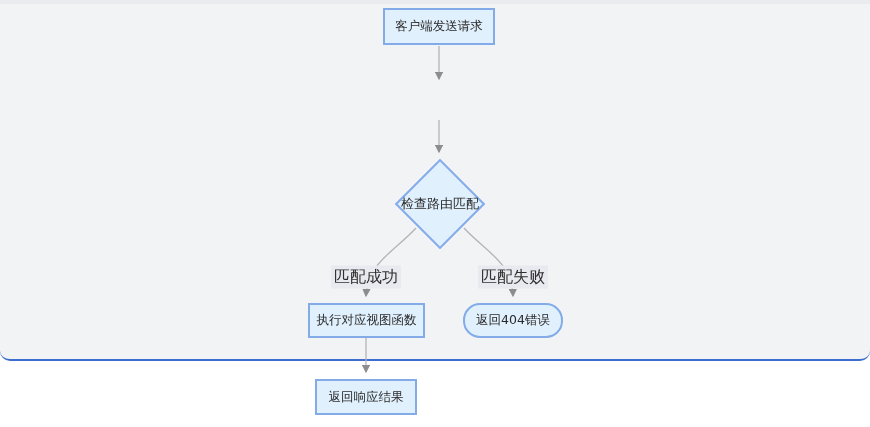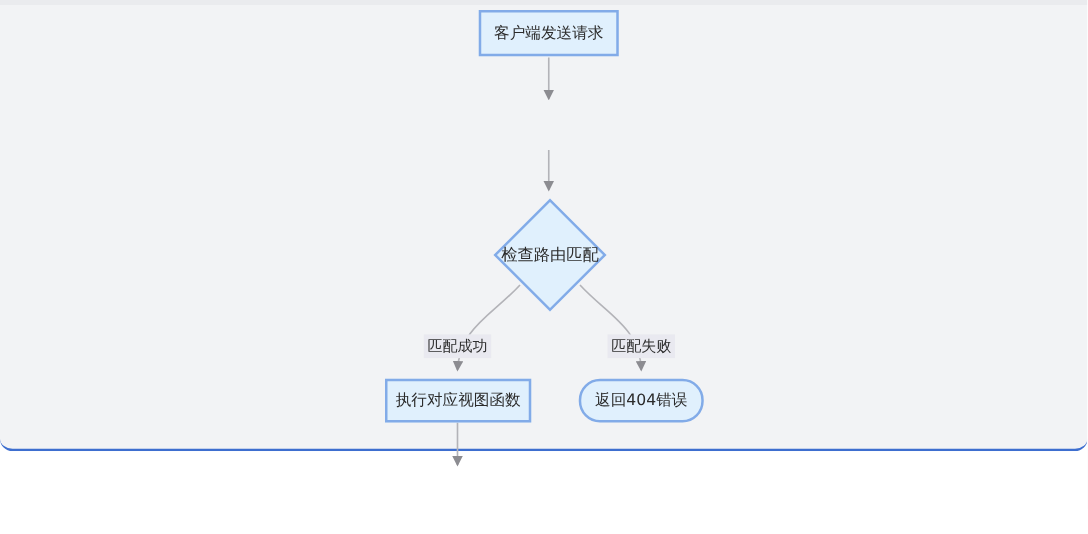--- a/index.html
+++ b/index.html
@@ -85,21 +85,21 @@
     justify-content: center;
     color: var(--node-text, #2b2b2b);
     font-size: 13px;
     z-index: 5;
   }
   .edge-label {
     position: absolute;
     transform: translate(-50%, -50%);
     background: var(--edge-label-bg, #e9e9f0);
     color: #2f2f2f;
-    font-size: 12px;
+    font-size: 16px;
     padding: 1px 3px;
     z-index: 5;
     white-space: nowrap;
     font-family: Liberation Serif, serif;
   }
 </style>
 </head>
 <body>
 
 <div class="page">
@@ -139,15 +139,18 @@
     </div>
 
     <div class="node" style="left:308px; top:303px; width:117px; height:35px;">
       <span>执行对应视图函数</span>
     </div>
 
     <div class="node" style="left:463px; top:303px; width:100px; height:35px;border-radius:17px;">
       <span>返回404错误</span>
     </div>
 
+    <div class="node" style="left:315px; top:379px; width:102px; height:36px;">
+      <span>返回响应结果</span>
+    </div>
 
   </div>
 </div>
 
 </body></html>

